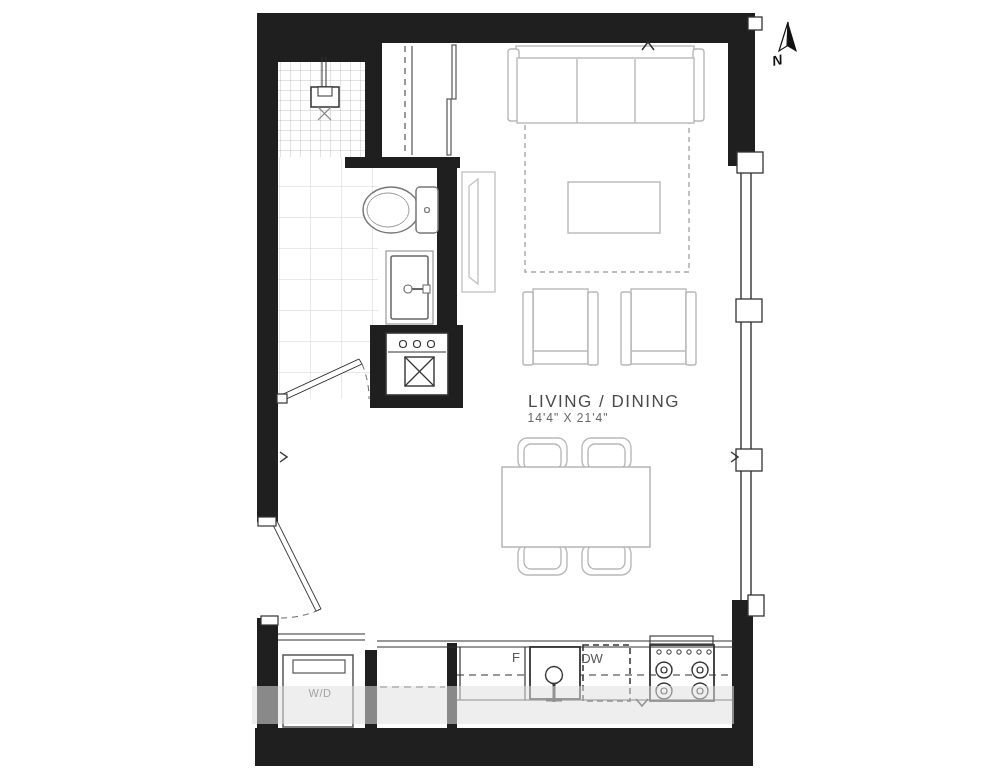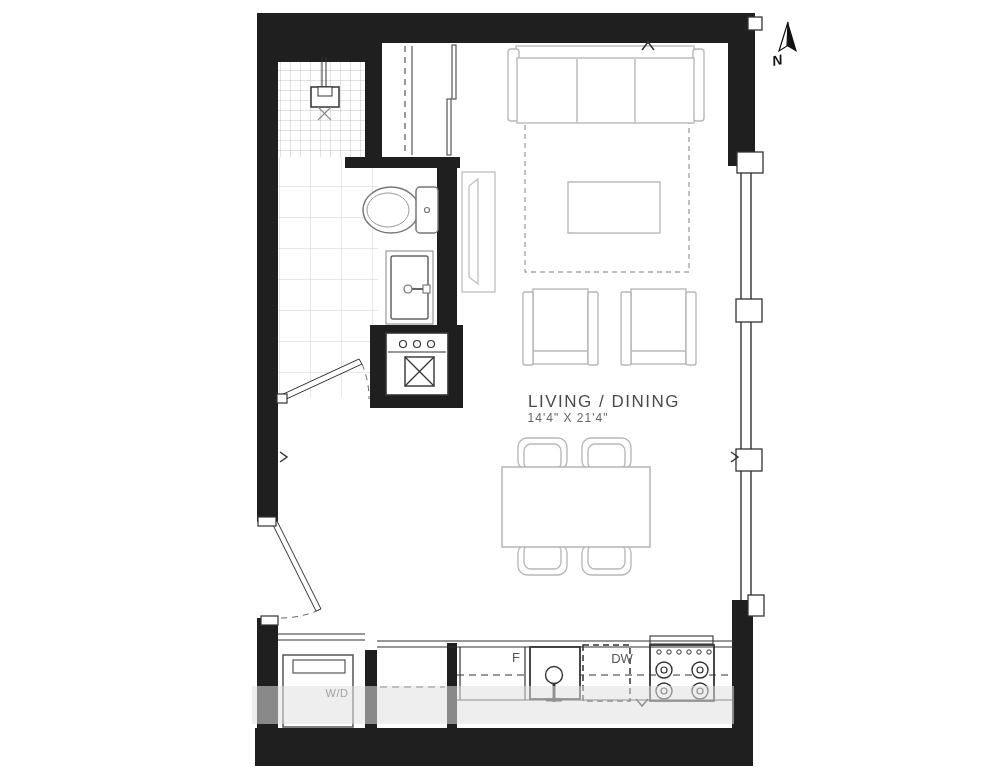--- a/index.html
+++ b/index.html
@@ -229,18 +229,18 @@
 
     <g>
       <polygon points="788,22 797,52 787,46" fill="#111"></polygon>
       <polygon points="788,22 779,51 787,46" fill="#fff" stroke="#111" stroke-width="1.2"></polygon>
     </g>
   </svg>
 
   <div class="lbl room-name" style="left:568px;top:392px;margin-left:36px;">LIVING / DINING</div>
   <div class="lbl room-dims" style="left:568px;top:411px;">14'4" X 21'4"</div>
   <div class="lbl appl" style="left:516px;top:650px;">F</div>
-  <div class="lbl appl" style="left:622px;top:651px;">DW</div>
-  <div class="lbl wd" style="left:337px;top:687px;">W/D</div>
+  <div class="lbl appl" style="left:592px;top:651px;">DW</div>
+  <div class="lbl wd" style="left:320px;top:687px;">W/D</div>
   <div class="north-n" style="left:772px;top:52px;">N</div>
 
   <div class="wm-band"></div>
 </div>
 
 </body></html>

